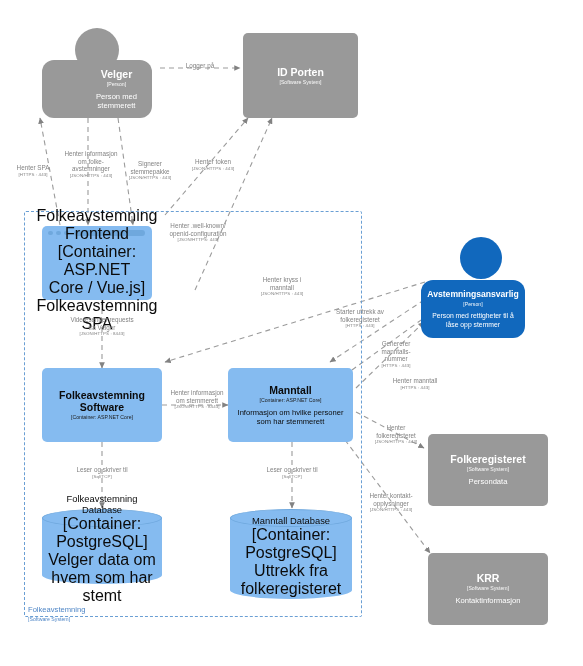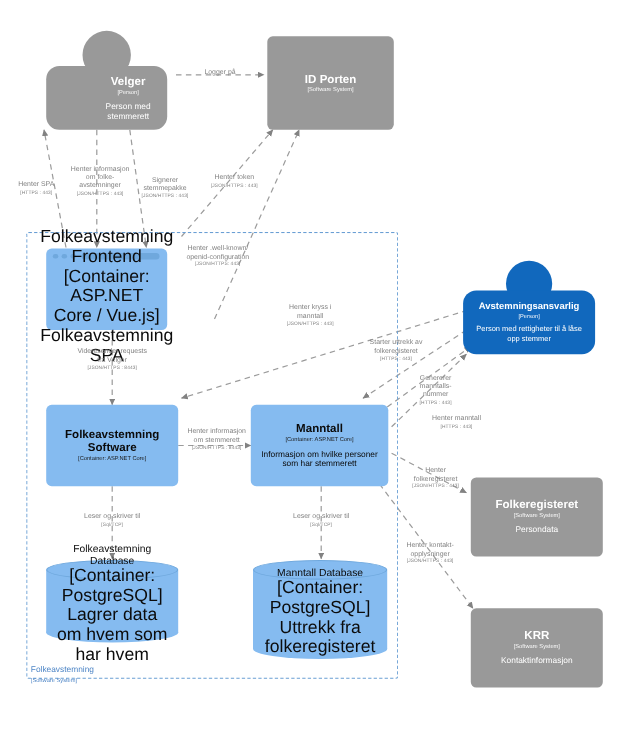--- a/index.html
+++ b/index.html
@@ -134,21 +134,21 @@
     </div>
     <div class="body">
       <span class="t">Folkeavstemning</span>
       <span class="t">Frontend</span>
       <span class="s">[Container: ASP.NET Core / Vue.js]</span>
       <span class="d">Folkeavstemning SPA</span>
     </div>
   </div>
 
   <div class="head head-int" style="left:460px;top:237px;width:42px;height:42px;"></div>
-  <div class="node person-int" style="left:421px;top:264px;width:120px;height:58px;border-radius:12px;">
+  <div class="node person-int" style="left:421px;top:280px;width:104px;height:58px;border-radius:12px;">
     <span class="t" style="font-size:8.6px;">Avstemningsansvarlig</span>
     <span class="s">[Person]</span>
     <span class="d" style="font-size:6.8px;line-height:8.6px;">Person med rettigheter til å låse opp stemmer</span>
   </div>
 
   <div class="node container" style="left:42px;top:368px;width:120px;height:74px;">
     <span class="t">Folkeavstemning</span>
     <span class="t">Software</span>
     <span class="s">[Container: ASP.NET Core]</span>
   </div>
@@ -172,21 +172,21 @@
   </div>
 
   <div class="cyl" style="left:42px;top:509px;width:120px;height:75px;">
     <div class="bot"></div>
     <div class="mid"></div>
     <div class="top"></div>
     <div class="txt">
       <span class="t" style="font-size:9.4px;">Folkeavstemning</span>
       <span class="t" style="font-size:9.4px;">Database</span>
       <span class="s">[Container: PostgreSQL]</span>
-      <span class="d">Lagrer data om hvem som har hvem</span>
+      <span class="d">Velger data om hvem som har stemt</span>
     </div>
   </div>
 
   <div class="cyl" style="left:230px;top:509px;width:122px;height:90px;">
     <div class="bot"></div>
     <div class="mid"></div>
     <div class="top"></div>
     <div class="txt">
       <span class="t" style="font-size:9.4px;">Manntall Database</span>
       <span class="s">[Container: PostgreSQL]</span>

